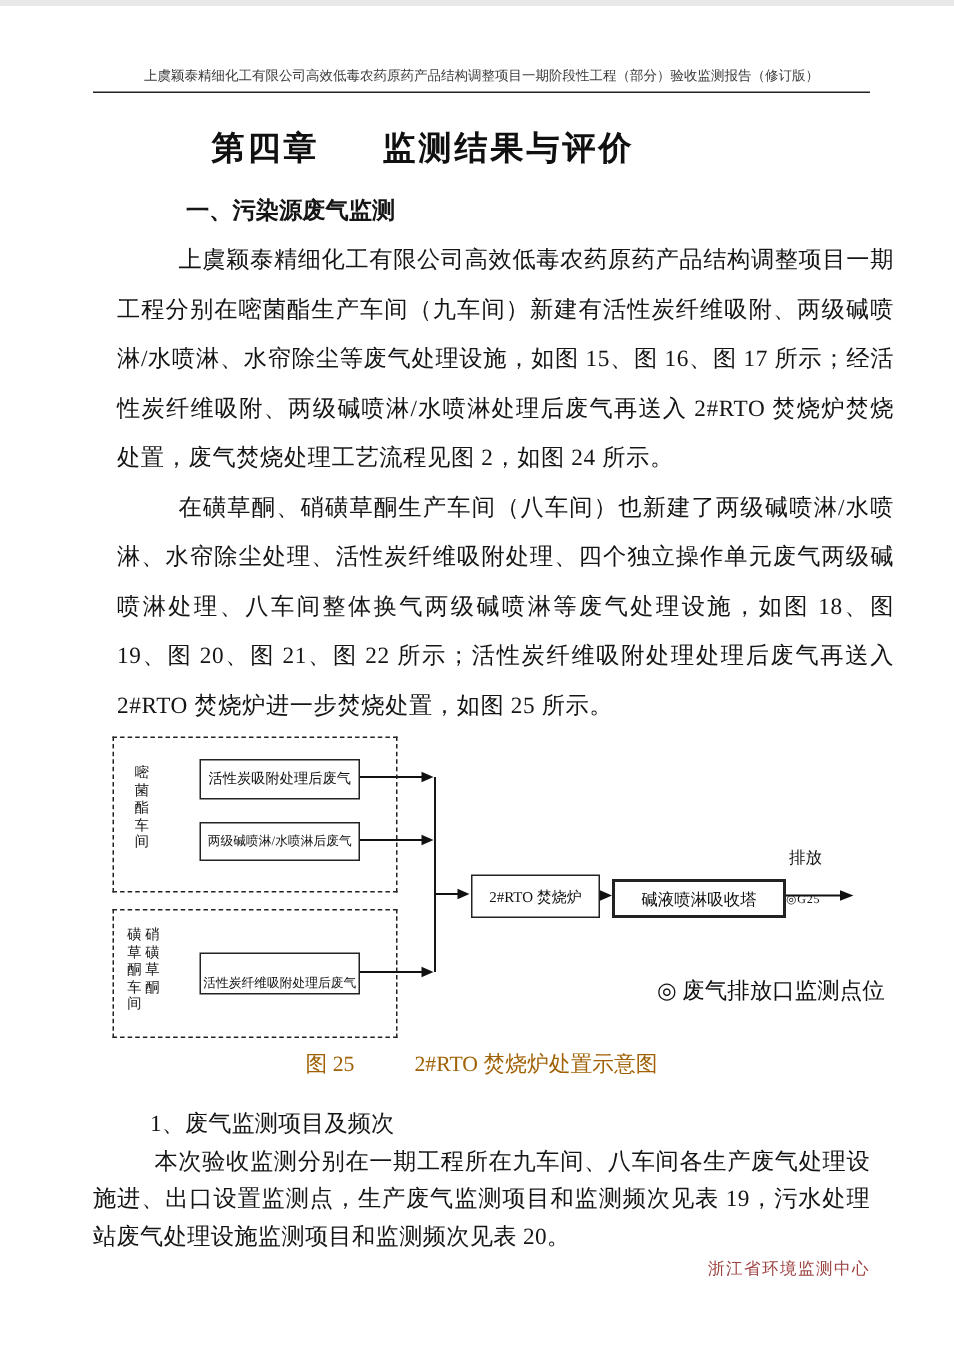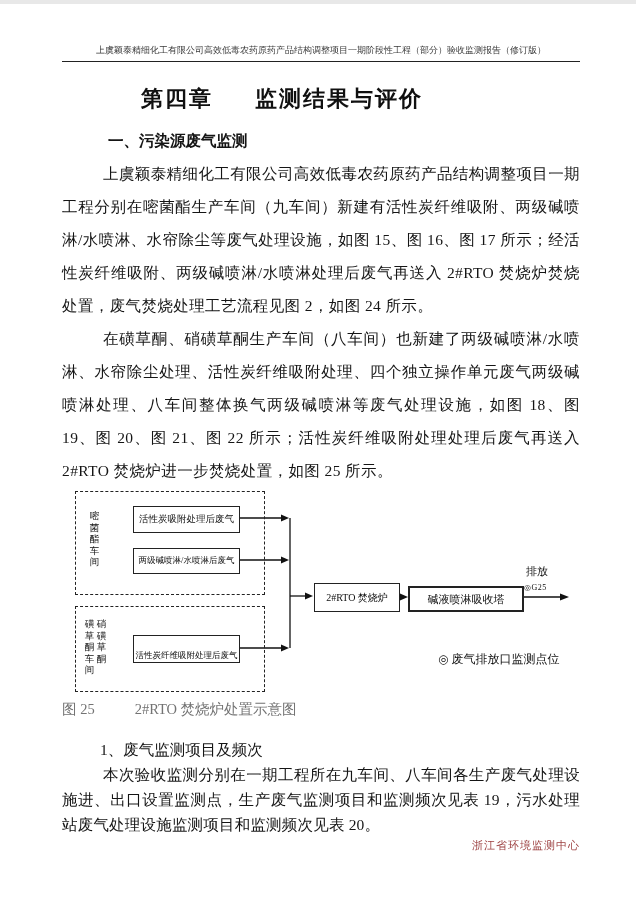--- a/index.html
+++ b/index.html
@@ -14,45 +14,45 @@
     font-size:9px;color:#3a3a3a;text-align:center;white-space:nowrap;
     overflow:hidden;border-bottom:1.5px solid #222;padding-bottom:4px;
   }
   
   .chapter-title{
     position:absolute;left:0;top:80px;width:564px;text-align:center;
     font-size:22px;font-weight:bold;letter-spacing:2px;color:#101010;
   }
   .chapter-title .gap{display:inline-block;width:42px;}
   
-  .body-block{position:absolute;left:62px;top:120px;width:518px;}
+  .body-block{position:absolute;left:78px;top:120px;width:518px;}
   .sec-heading{font-size:15.5px;font-weight:bold;line-height:33px;padding-left:46px;margin:0;}
   .para{font-size:15.5px;line-height:33px;text-align:justify;text-indent:41px;margin:0;letter-spacing:0.4px;}
   
   .diagram{position:absolute;left:62px;top:482px;width:520px;height:212px;}
   .diagram svg{position:absolute;left:0;top:0;pointer-events:none;}
   .dash-box{position:absolute;border:1.5px dashed #222;}
   .flow-box{
     position:absolute;border:1.2px solid #222;background:#fff;
     display:flex;align-items:center;justify-content:center;
     white-space:nowrap;color:#101010;
   }
   .vlabel{
     position:absolute;width:11px;font-size:9.5px;line-height:11.5px;
     word-break:break-all;text-align:center;color:#101010;
   }
   .vlabel-pair{position:absolute;display:flex;gap:1px;}
   .vlabel-col{width:11px;font-size:9.5px;line-height:11.5px;word-break:break-all;text-align:center;}
   .discharge{position:absolute;font-size:11px;color:#101010;}
   .outlet-pt{position:absolute;font-size:8px;color:#101010;letter-spacing:0.5px;}
-  .legend{position:absolute;font-size:12px;color:#101010;white-space:nowrap;}
+  .legend{position:absolute;font-size:15px;color:#101010;white-space:nowrap;}
   
   .fig-caption{
-    position:absolute;left:62px;top:696px;width:518px;text-align:left;
-    font-size:14.5px;color:#737373;
+    position:absolute;left:62px;top:696px;width:518px;text-align:center;
+    font-size:14.5px;color:#a16207;
   }
   .fig-caption .gap{display:inline-block;width:40px;}
   
   .lower-block{position:absolute;left:62px;top:733px;width:518px;}
   .sec-heading2{font-size:15.5px;line-height:25px;padding-left:38px;margin:0;font-weight:normal;}
   .para2x{font-size:15.5px;line-height:25px;text-align:justify;text-indent:41px;margin:0;letter-spacing:0.2px;}
   
   .page-number{position:absolute;left:62px;top:834px;width:518px;text-align:center;font-size:10.5px;color:#333;}
   .footer-org{position:absolute;right:56px;top:834px;font-size:11px;color:#9c3f3f;letter-spacing:1px;}
 </style>
@@ -113,21 +113,21 @@
       <span>活性炭纤维吸附处理后废气</span>
     </div>
 
     <div class="flow-box" style="left:252px;top:97px;width:84px;height:27px;font-size:10px;">
       <span>2#RTO 焚烧炉</span>
     </div>
     <div class="flow-box" style="left:346px;top:100px;width:112px;height:22px;font-size:11px;border-width:2px;">
       <span>碱液喷淋吸收塔</span>
     </div>
 
-    <div class="outlet-pt" style="left:462px;top:97px;">◎G25</div>
+    <div class="outlet-pt" style="left:462px;top:109px;">◎G25</div>
     <div class="discharge" style="left:464px;top:78px;">排放</div>
     <div class="legend" style="left:376px;top:165px;">◎  废气排放口监测点位</div>
   </div>
 
   <div class="fig-caption">
     <span>图 25</span><span class="gap"></span><span>2#RTO 焚烧炉处置示意图</span>
   </div>
 
   <div class="lower-block">
     <p class="sec-heading2">1、废气监测项目及频次</p>

